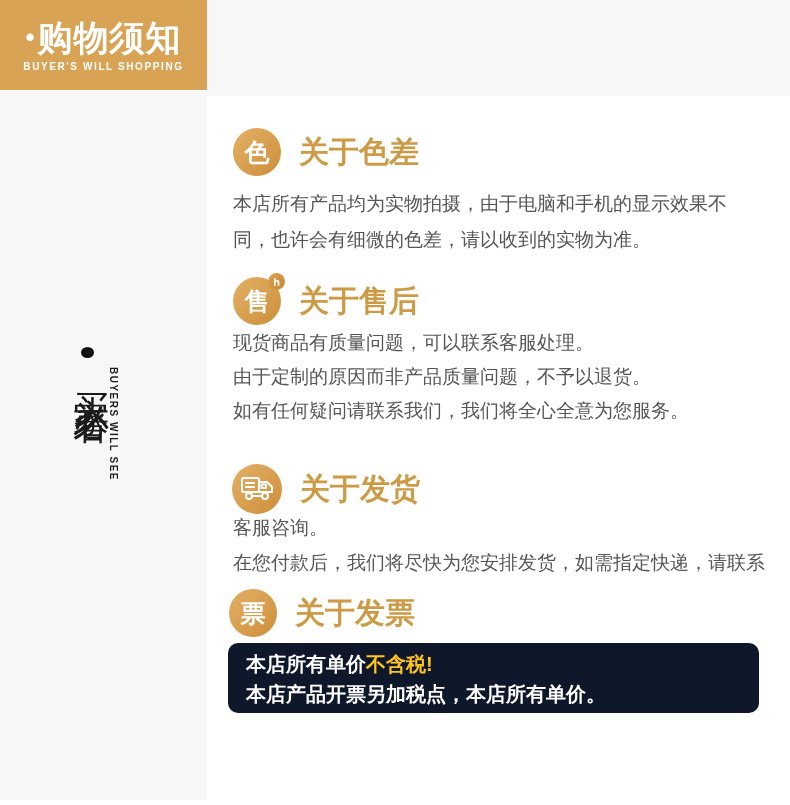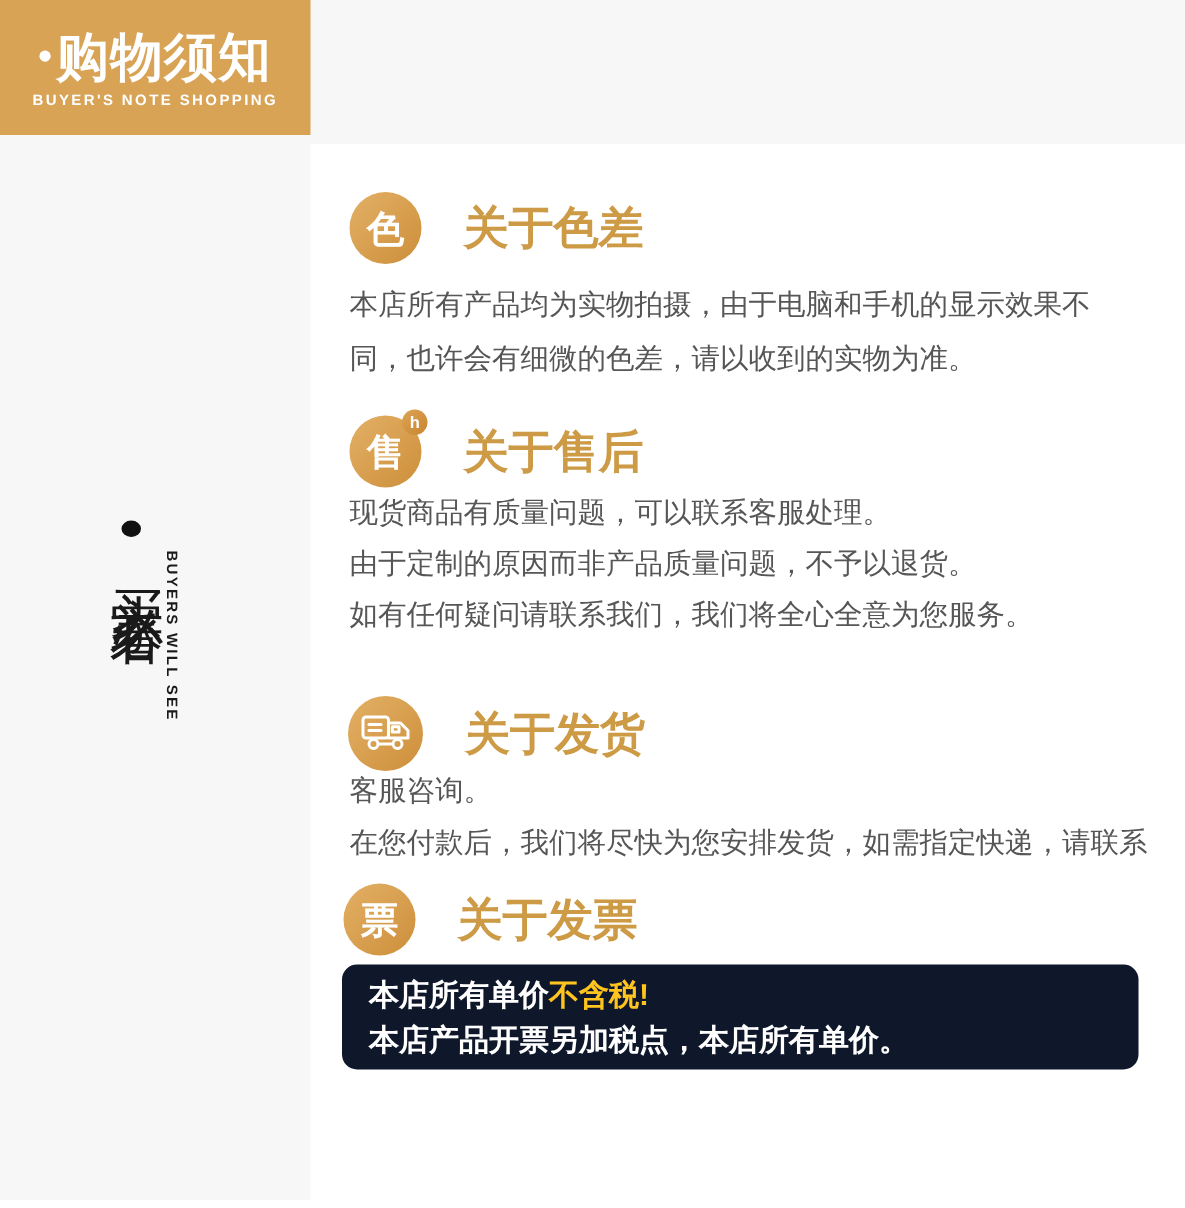--- a/index.html
+++ b/index.html
@@ -38,21 +38,21 @@
     width:48px;height:48px;border-radius:50%;flex:0 0 auto;position:relative;
     background:linear-gradient(135deg,#e3b066 0%,#cd8f3a 100%);
     display:flex;align-items:center;justify-content:center;
   }
   .icon-circle .glyph{color:#ffffff;font-size:25px;font-weight:bold;}
   .icon-badge{
     position:absolute;right:-4px;top:-4px;width:17px;height:17px;border-radius:50%;
     background:linear-gradient(135deg,#dda355,#c8862f);color:#ffffff;
     font-size:11px;font-weight:bold;display:flex;align-items:center;justify-content:center;
   }
-  .sec-heading{margin-left:28px;font-size:30px;font-weight:bold;color:#cd9a45;white-space:nowrap;}
+  .sec-heading{margin-left:18px;font-size:30px;font-weight:bold;color:#cd9a45;white-space:nowrap;}
 
   
   .sec-body{position:absolute;left:233px;color:#565656;font-size:19px;white-space:nowrap;}
   .body-1{top:186px;line-height:36px;font-family:Liberation Serif, serif;}
   .body-2{top:326px;line-height:34px;}
   .body-3{top:510px;line-height:35px;}
 
   
   .notice{
     position:absolute;left:228px;top:643px;width:531px;height:70px;border-radius:10px;
@@ -65,21 +65,21 @@
 <body>
 
 <div class="page">
 
   <div class="bg-top"></div>
   <div class="bg-left"></div>
   <div class="corner-sq"></div>
 
   <div class="banner">
     <div class="banner-title"><span class="bullet">•</span><span>购物须知</span></div>
-    <div class="banner-sub">BUYER'S NOTE SHOPPING</div>
+    <div class="banner-sub">BUYER'S WILL SHOPPING</div>
   </div>
 
   <div class="side-dot"></div>
   <div class="v-title">买家必看</div>
   <div class="v-sub">BUYERS WILL SEE</div>
 
   <div class="sec-row" style="left:233px;top:128px;">
     <div class="icon-circle">
       <span class="glyph">色</span>
     </div>

